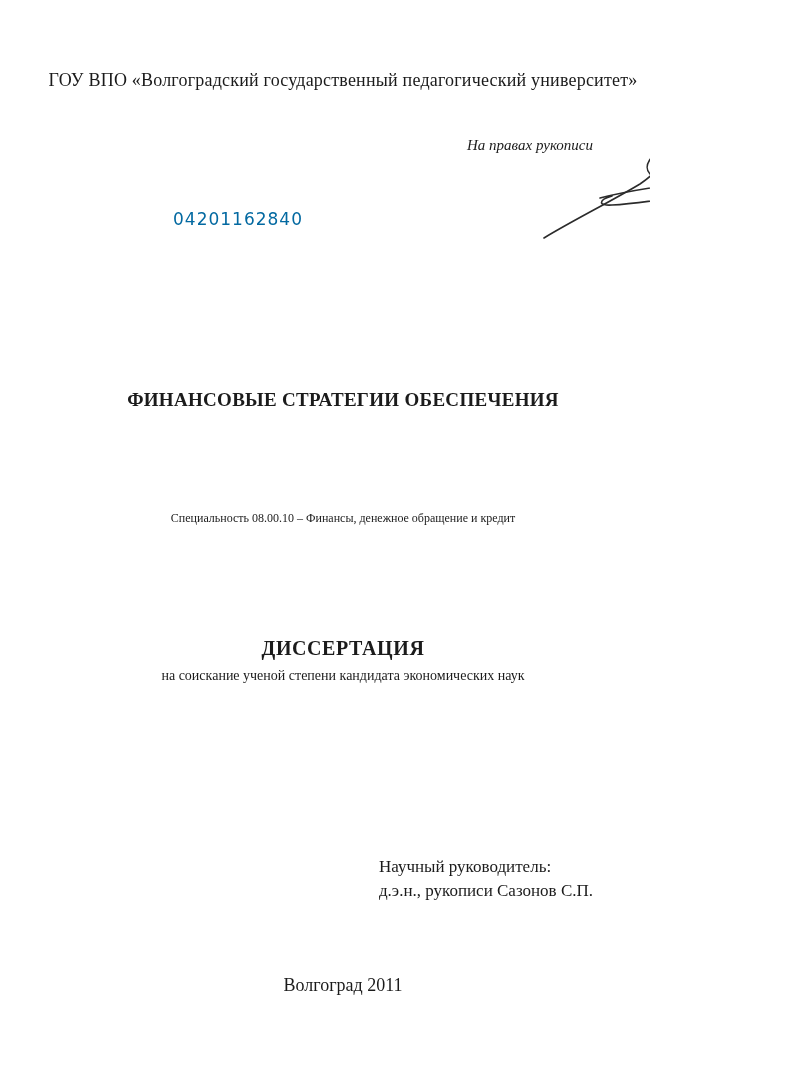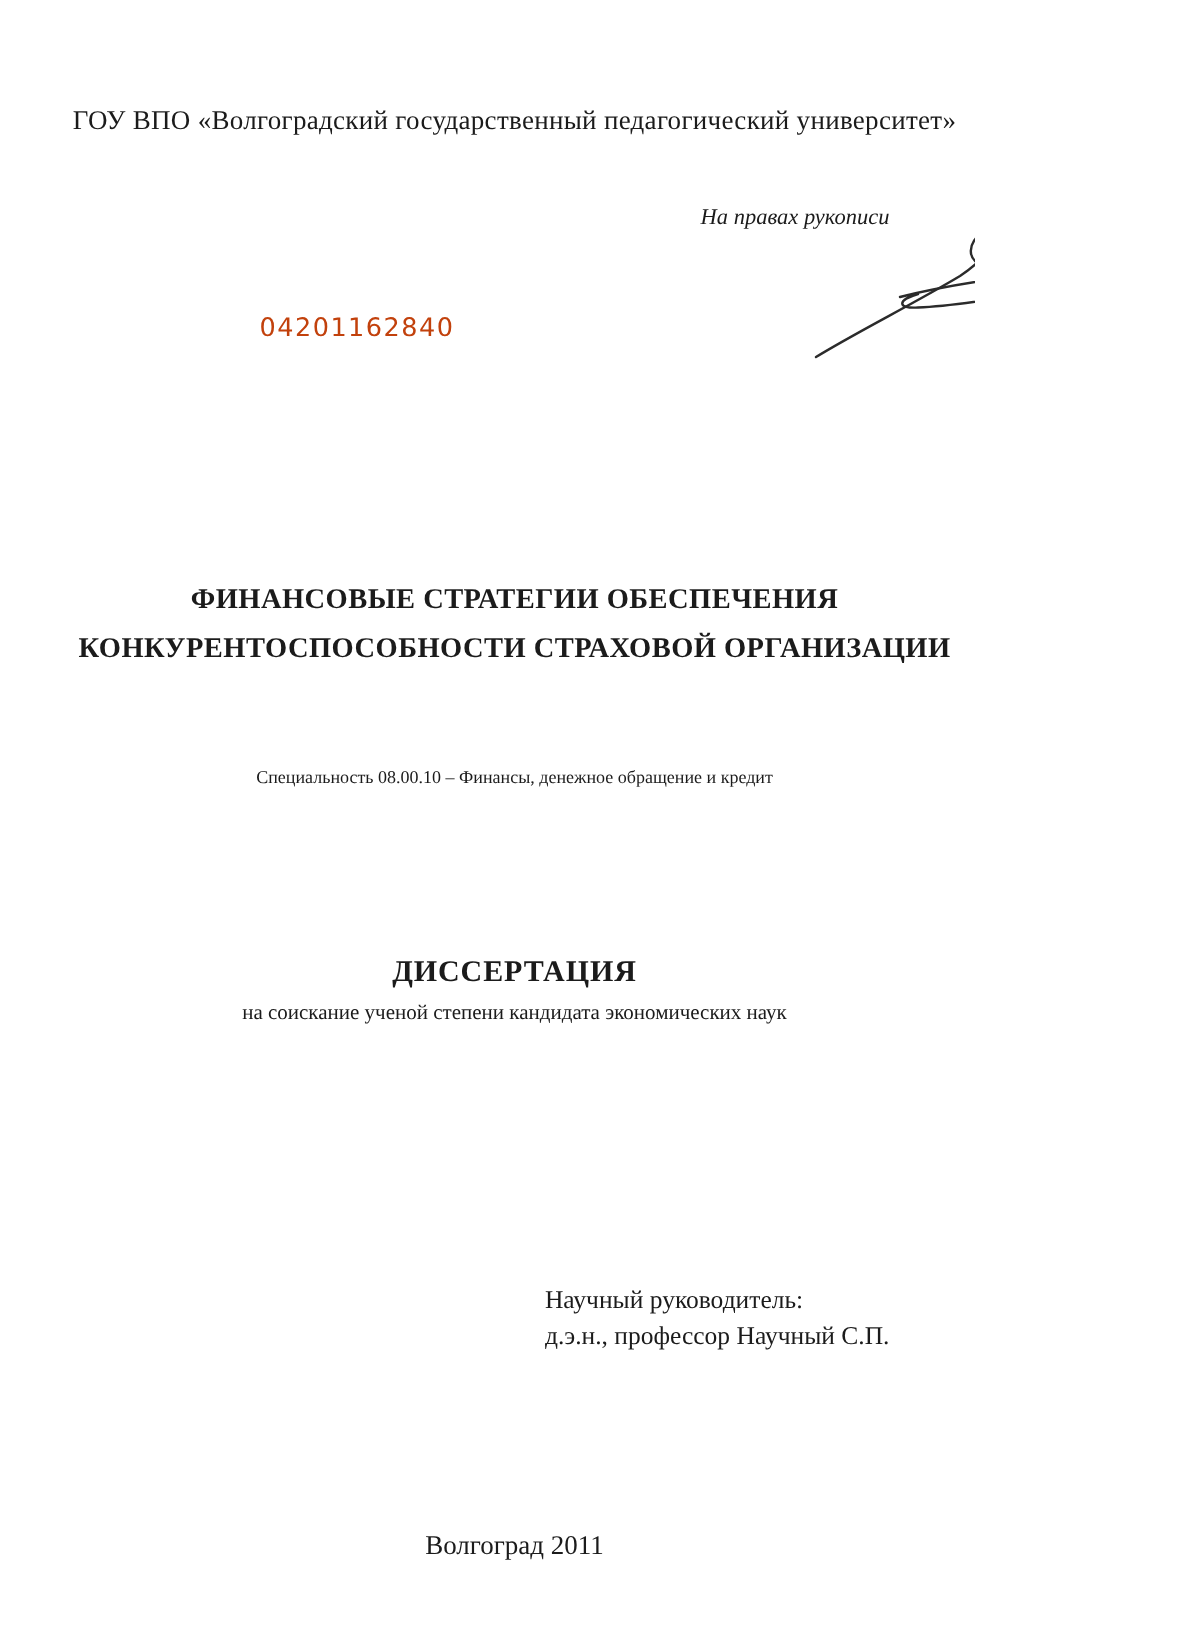--- a/index.html
+++ b/index.html
@@ -41,21 +41,21 @@
     width: 210px;
     height: 92px;
   }
   .code {
     position: absolute;
     left: 173px;
     top: 209px;
     font-family: "DejaVu Sans", sans-serif;
     font-size: 17px;
     letter-spacing: 1px;
-    color: #c2410c;
+    color: #0369a1;
   }
   .author {
     top: 261px;
     font-size: 18px;
     font-weight: bold;
     letter-spacing: 0.3px;
   }
   .title {
     top: 383px;
     font-size: 19px;
@@ -80,21 +80,21 @@
   }
   .supervisor {
     position: absolute;
     top: 855px;
     right: 57px;
     text-align: left;
     font-size: 17px;
     line-height: 24px;
   }
   .city-year {
-    top: 1020px;
+    top: 975px;
     font-size: 18px;
   }
 </style>
 </head>
 <body>
 
 <div class="page">
 
   <div class="centered university">ГОУ ВПО «Волгоградский государственный педагогический университет»</div>
 
@@ -103,29 +103,28 @@
   <svg class="signature" viewBox="0 0 210 92" xmlns="http://www.w3.org/2000/svg">
     <path d="M 4 88 C 30 72, 70 52, 100 34 C 115 24, 127 10, 120 6 C 113 2, 102 16, 110 24 C 119 32, 160 20, 197 14" fill="none" stroke="#2b2b2b" stroke-width="1.6" stroke-linecap="round"></path>
     <path d="M 60 48 C 100 38, 150 32, 180 30 C 194 29, 197 34, 184 38 C 150 46, 95 54, 72 55 C 58 56, 58 50, 72 46" fill="none" stroke="#2b2b2b" stroke-width="1.6" stroke-linecap="round"></path>
   </svg>
 
   <div class="code">04201162840</div>
 
 
   <div class="centered title">
     <div>ФИНАНСОВЫЕ СТРАТЕГИИ ОБЕСПЕЧЕНИЯ</div>
-    <div>КОНКУРЕНТОСПОСОБНОСТИ СТРАХОВОЙ ОРГАНИЗАЦИИ</div>
   </div>
 
   <div class="centered specialty">Специальность 08.00.10 – Финансы, денежное обращение и кредит</div>
 
   <div class="centered doc-type">ДИССЕРТАЦИЯ</div>
 
   <div class="centered degree">на соискание ученой степени кандидата экономических наук</div>
 
   <div class="supervisor">
     <div>Научный руководитель:</div>
-    <div>д.э.н., профессор Научный С.П.</div>
+    <div>д.э.н., рукописи Сазонов С.П.</div>
   </div>
 
   <div class="centered city-year">Волгоград 2011</div>
 
 </div>
 
 </body></html>

